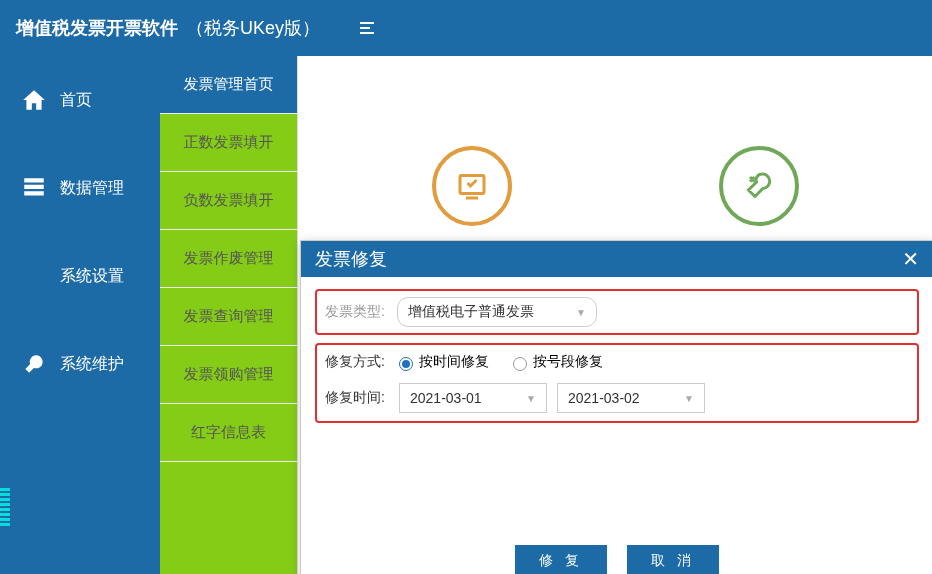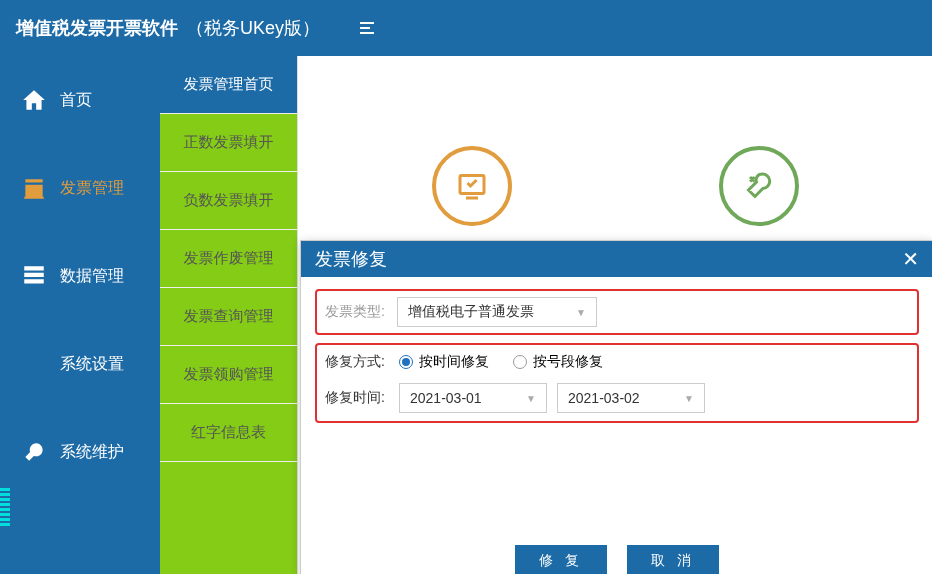--- a/index.html
+++ b/index.html
@@ -47,26 +47,26 @@
     
     .highlight-box { border: 2px solid #E03030; border-radius: 4px; padding: 6px 8px; margin-bottom: 8px; display: flex; align-items: center; gap: 8px; }
     .highlight-box-2 { border: 2px solid #E03030; border-radius: 4px; padding: 8px; }
     
     .form-row { display: flex; align-items: center; gap: 10px; margin-bottom: 12px; }
     .form-row:last-child { margin-bottom: 0; }
     .form-label { font-size: 14px; color: #333; min-width: 64px; }
     .form-label.light { color: #999; }
     
     .select-box { border: 1px solid #ccc; height: 30px; display: flex; align-items: center; justify-content: space-between; padding: 0 10px; font-size: 14px; color: #333; background: #fff; cursor: pointer; }
-    .select-box.w1 { width: 200px; }
+    .select-box.w1 { width: 200px; border-radius: 11px; }
     .select-box.w2 { width: 148px; }
     .select-arrow { color: #aaa; font-size: 10px; }
     
     .radio-group { display: flex; align-items: center; gap: 24px; }
-    .radio-item { display: flex; align-items: center; gap: 6px; font-size: 14px; cursor: pointer; }
+    .radio-item { display: flex; align-items: flex-end; gap: 6px; font-size: 14px; cursor: pointer; }
     .radio-circle { width: 14px; height: 14px; border-radius: 50%; border: 1px solid #999; display: flex; align-items: center; justify-content: center; }
     .radio-circle.checked { border-color: #2070C0; }
     .radio-circle.checked::after { content: ""; width: 8px; height: 8px; border-radius: 50%; background: #2070C0; }
     
     .modal-footer { display: flex; justify-content: center; gap: 20px; padding: 10px 0 16px; }
     .btn { background: #1C6AA6; color: #fff; border: none; padding: 7px 24px; font-size: 14px; cursor: pointer; letter-spacing: 4px; }
     
     .volume-indicator { position: absolute; left: 0; top: 476px; width: 10px; height: 50px; display: flex; flex-direction: column-reverse; gap: 2px; }
     .volume-indicator span { height: 3px; background: #0dd; }
   </style>
@@ -86,28 +86,20 @@
 <div class="main">
 
   <div class="sidebar-primary">
     <div class="sidebar-item">
       <span class="icon">
         <svg viewBox="0 0 24 24" width="26" height="26" fill="currentColor">
             <path d="M12 3l10 9h-3v9h-5v-6H10v6H5v-9H2z"></path>
           </svg>
       </span>
       <span class="label">首页</span>
-    </div>
-    <div class="sidebar-item active">
-      <span class="icon">
-        <svg viewBox="0 0 24 24" width="26" height="26" fill="currentColor">
-            <path d="M4 4h16v3H4zM4 9h16v11H4zM3 20h18v2H3z"></path>
-          </svg>
-      </span>
-      <span class="label">发票管理</span>
     </div>
     <div class="sidebar-item">
       <span class="icon">
         <svg viewBox="0 0 24 24" width="26" height="26" fill="currentColor">
             <path d="M3 3h18v4H3zM3 9h18v4H3zM3 15h18v4H3z"></path>
           </svg>
       </span>
       <span class="label">数据管理</span>
     </div>
     <div class="sidebar-item">

